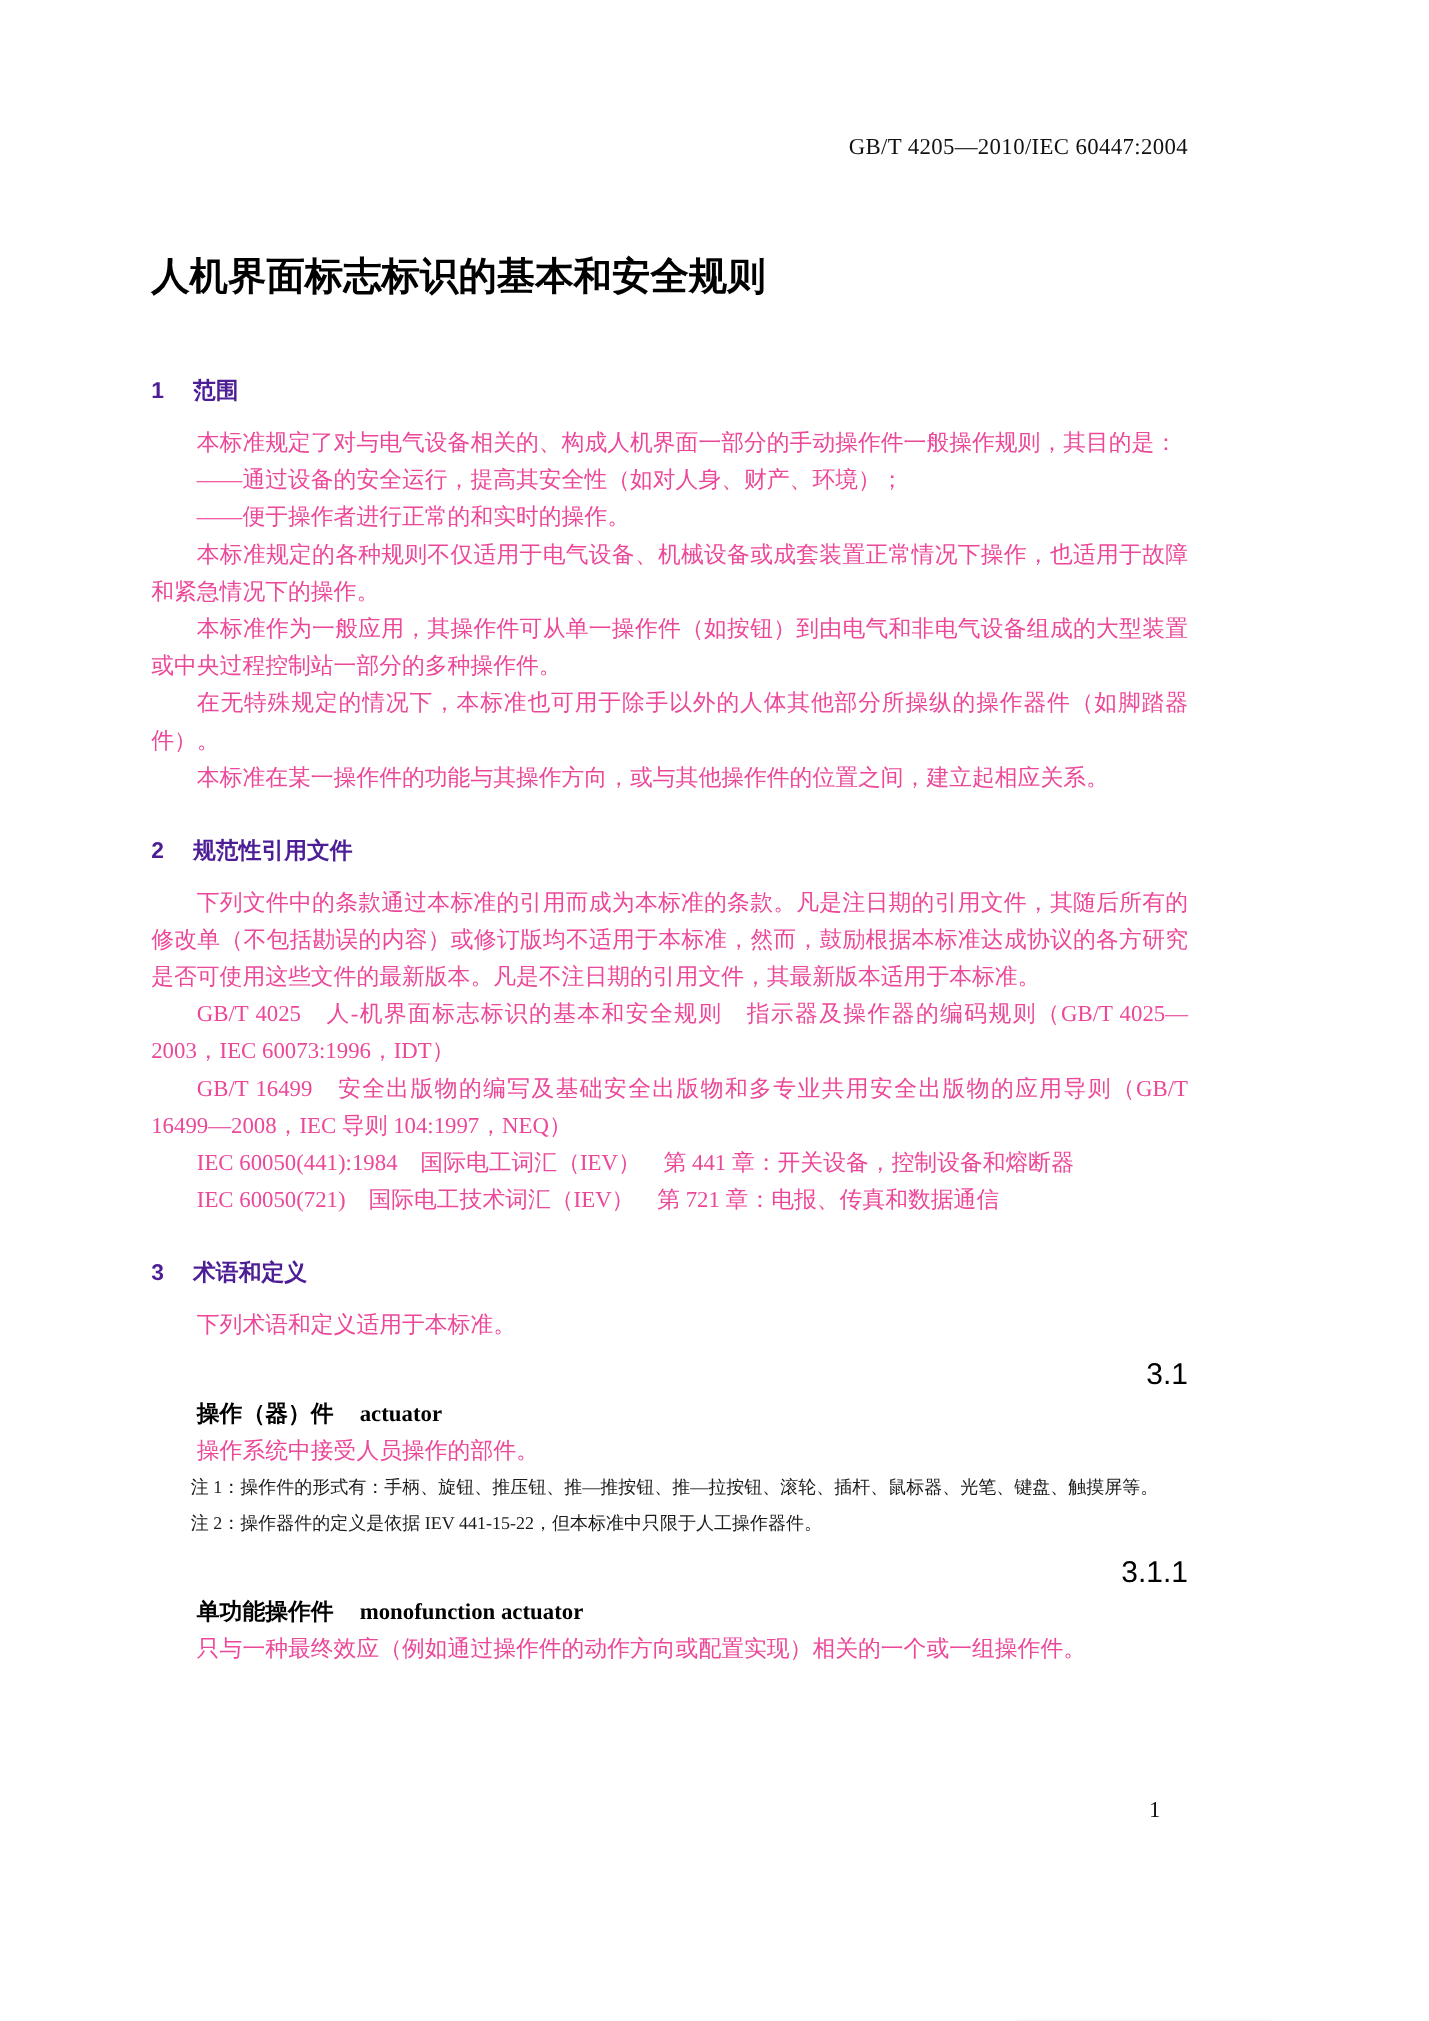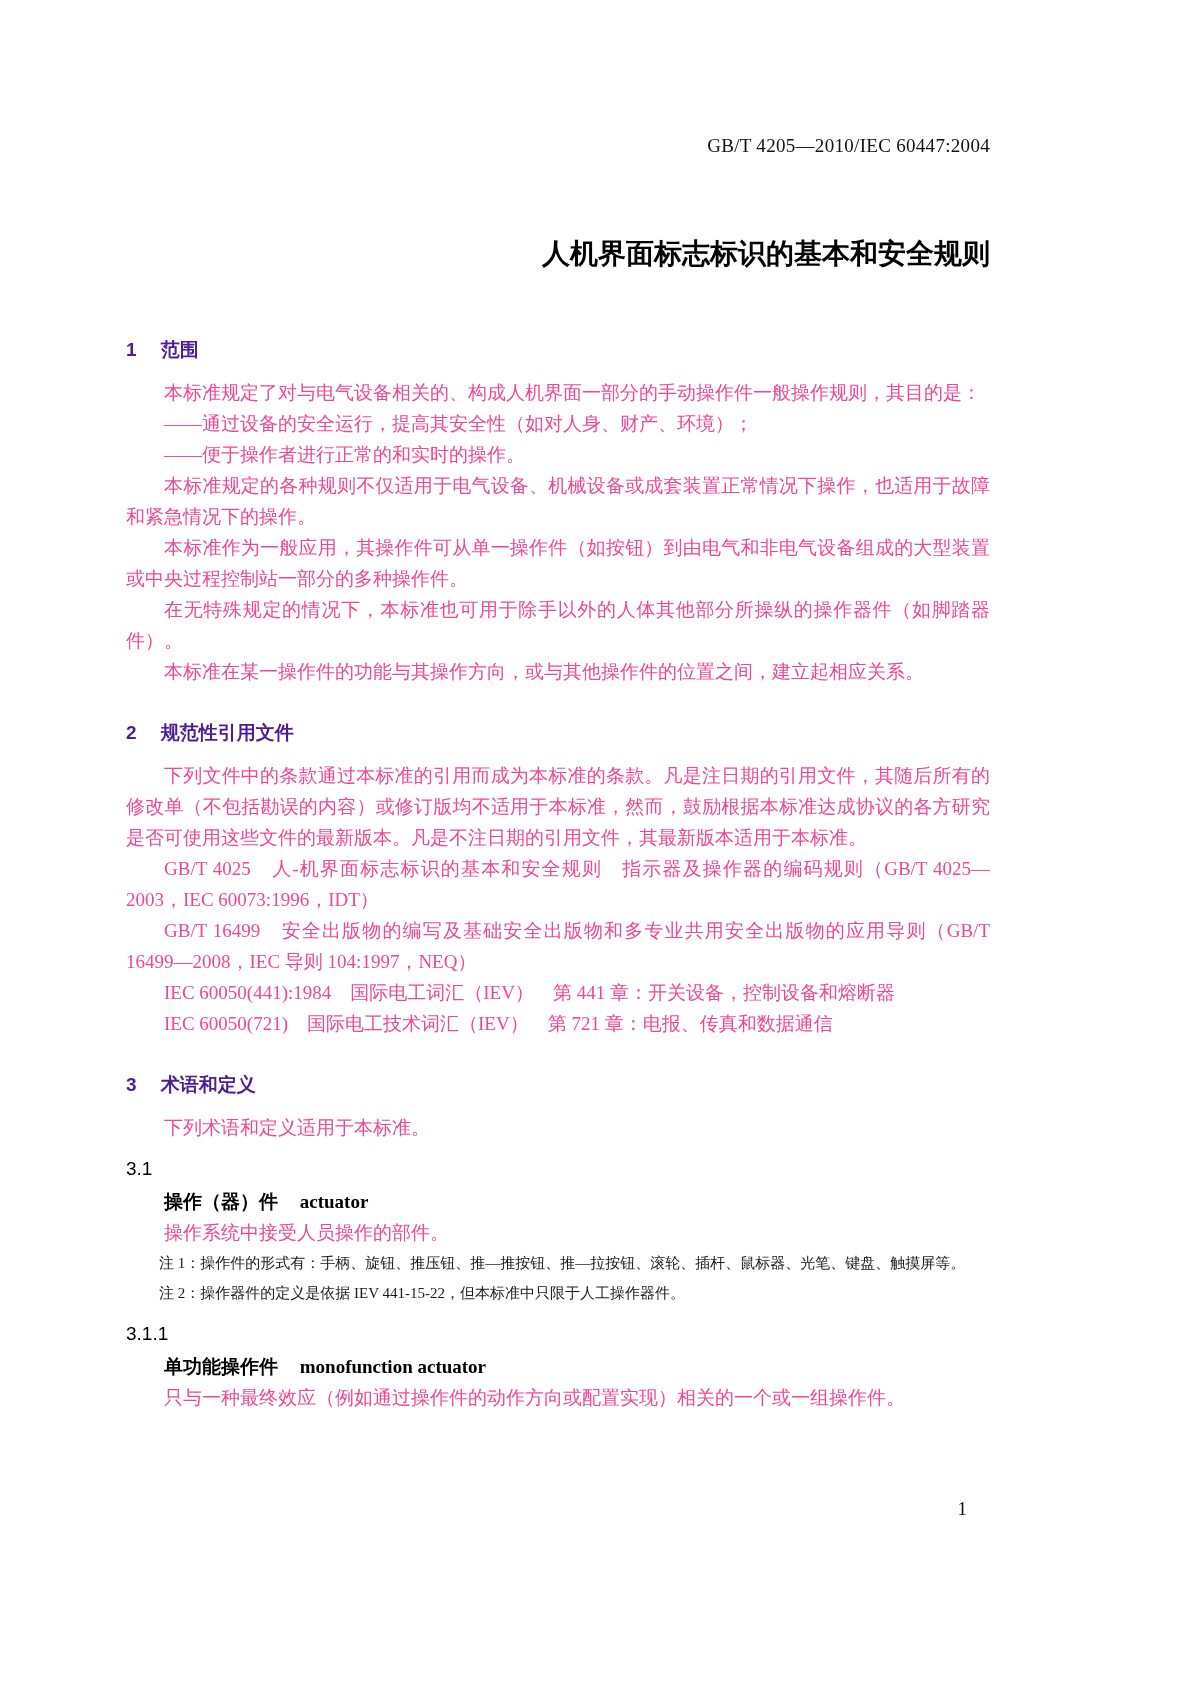--- a/index.html
+++ b/index.html
@@ -1,15 +1,15 @@
 <!DOCTYPE html>
 <html><head>
 <meta charset="utf-8">
 <style>
-  * { box-sizing: border-box; margin-top: 23px; }
+  * { box-sizing: border-box; }
   html, body { margin: 0; padding: 0; background: #e8e8e8; }
   .page {
     position: relative;
     width: 1191px;
     height: 1684px;
     margin: 0 auto;
     background: #ffffff;
     padding: 112px 201px 60px 126px;
     font-family: "Liberation Serif", "DejaVu Serif", serif;
     color: #1c1c1c;
@@ -17,24 +17,24 @@
   }
   .doc-number {
     font-size: 19px;
     line-height: 22px;
     text-align: right;
     color: #111;
     letter-spacing: 0.3px;
   }
   .doc-title {
     margin-top: 74px;
-    text-align: right;
+    text-align: left;
     font-family: "Liberation Sans", "DejaVu Sans", sans-serif;
     font-weight: 700;
-    font-size: 28px;
+    font-size: 32px;
     line-height: 45px;
     color: #000;
   }
   .sec-heading {
     margin: 30px 0 12px 0;
     font-family: "Liberation Sans", "DejaVu Sans", sans-serif;
     font-weight: 700;
     font-size: 19px;
     line-height: 31px;
     color: #4c1d95;
@@ -45,23 +45,24 @@
     margin: 0;
     font-size: 19px;
     line-height: 31px;
     text-indent: 38px;
     text-align: justify;
     color: #ec4899;
   }
   .clause-num {
     margin: 10px 0 2px 0;
     font-family: "Liberation Sans", "DejaVu Sans", sans-serif;
-    font-size: 19px;
+    font-size: 25px;
     line-height: 31px;
     color: #000;
+    text-align: right;
   }
   .term {
     margin: 0;
     font-size: 19px;
     line-height: 31px;
     text-indent: 38px;
     font-weight: 700;
     color: #000;
   }
   .term .term-zh { font-family: Liberation Serif, serif; }

